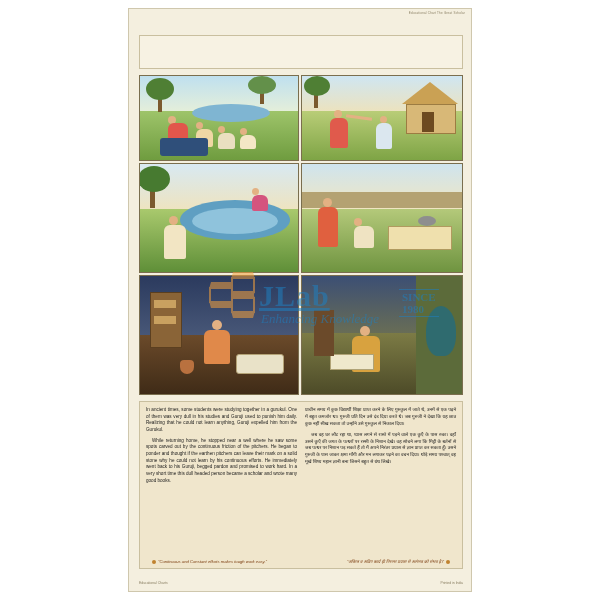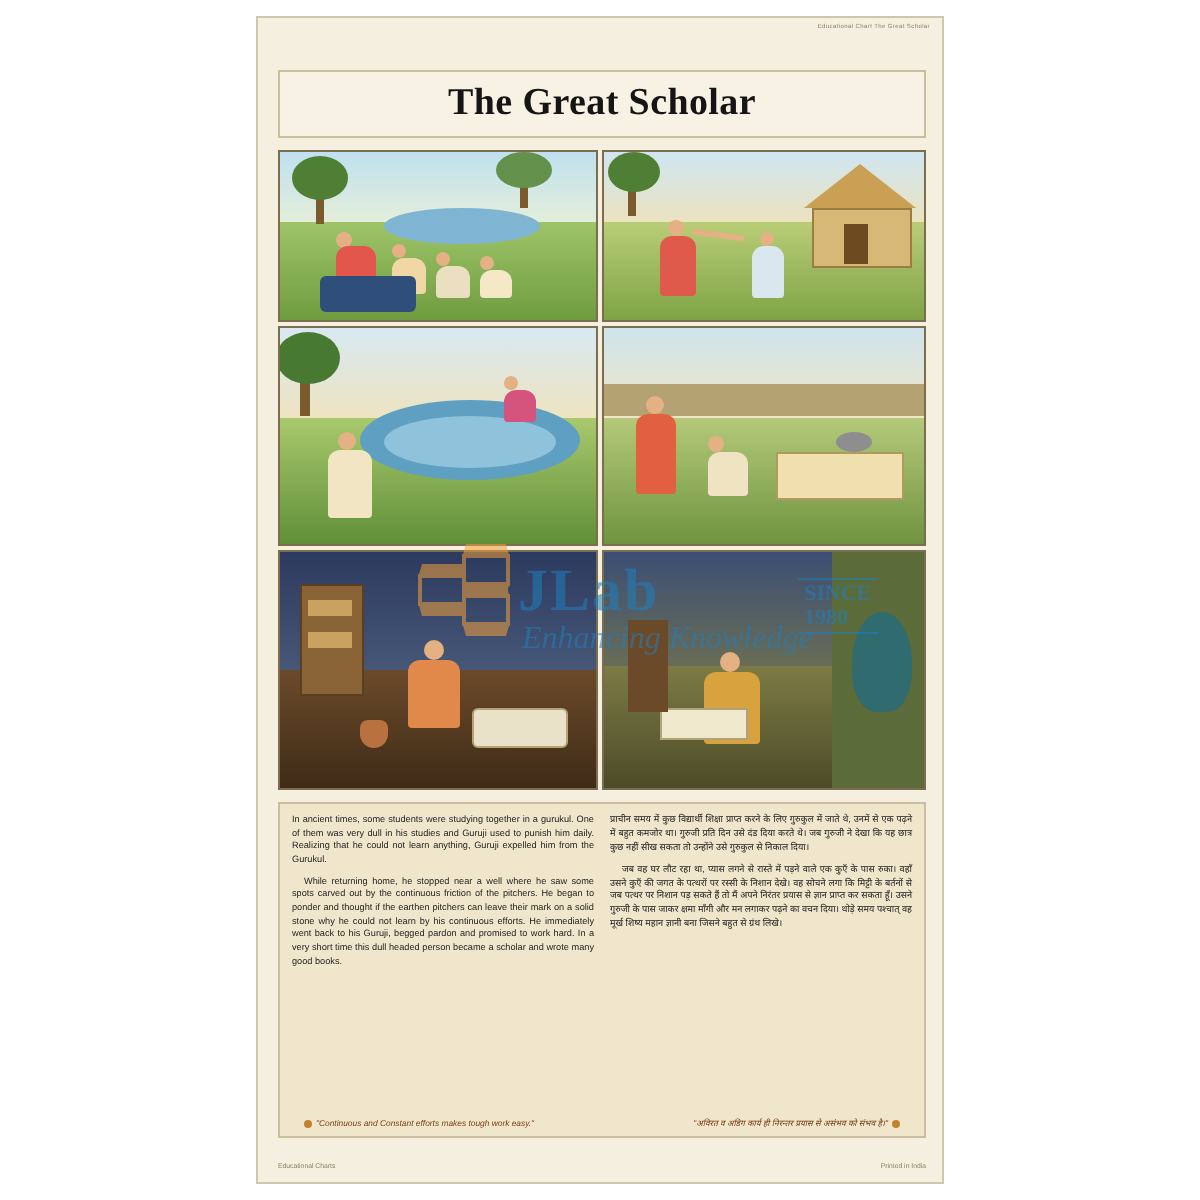--- a/index.html
+++ b/index.html
@@ -120,28 +120,29 @@
   }
   #wm-text {
     position: absolute;
     left: 60px;
     top: 8px;
     font-family: "Liberation Serif", serif;
     font-size: 30px;
     font-weight: bold;
     color: #1f7fbf;
     letter-spacing: 1px;
+    text-decoration: underline;
   }
   #wm-sub {
     position: absolute;
     left: 62px;
     top: 40px;
     font-family: "Liberation Serif", serif;
     font-style: italic;
-    font-size: 16px;
+    font-size: 13px;
     color: #1f7fbf;
   }
   #wm-since {
     position: absolute;
     left: 200px;
     top: 18px;
     font-family: "Liberation Serif", serif;
     font-size: 11px;
     font-weight: bold;
     color: #1f7fbf;
@@ -229,21 +230,20 @@
 <body>
 
 <div id="stage">
 
   <div id="poster">
 
     <div class="tiny-top">Educational Chart
 The Great Scholar</div>
 
     <div id="title-bar">
-      <span id="title-en">The Great Scholar</span>
     </div>
 
     <div id="grid">
 
       <div class="panel r1 cL">
         <div class="sky" style="background:linear-gradient(#bfe0ef,#e8f0d8);"></div>
         <div class="ground" style="background:linear-gradient(#9ec46a,#6f9c3f);"></div>
         <div class="water" style="left:52px;top:28px;width:78px;height:18px;background:#7fb5d2;"></div>
         <div class="tree-trunk" style="left:18px;top:10px;width:4px;height:26px;"></div>
         <div class="tree-top" style="left:6px;top:2px;width:28px;height:22px;background:#4f7f34;"></div>

